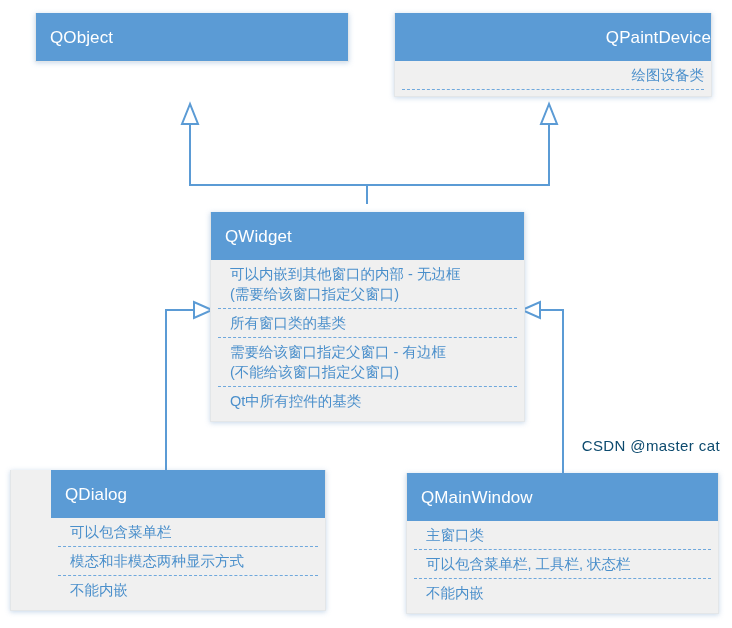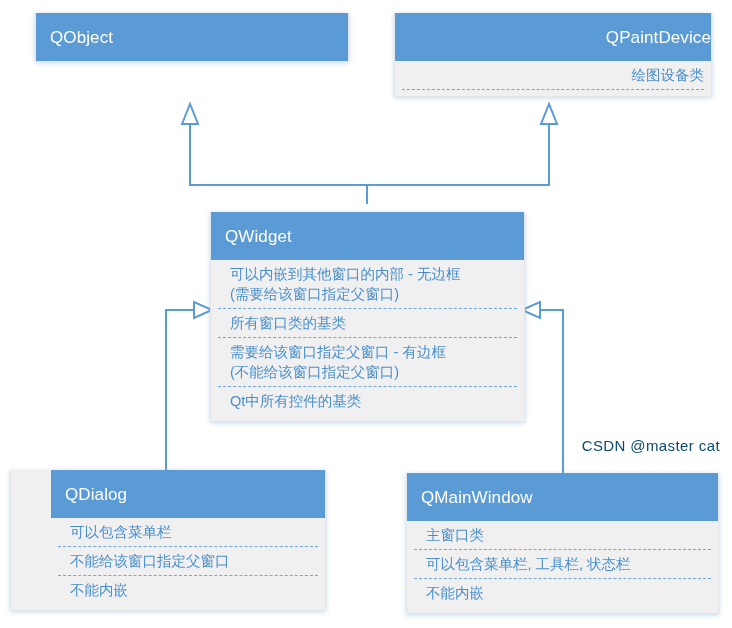--- a/index.html
+++ b/index.html
@@ -129,21 +129,21 @@
       <div class="uml-row">需要给该窗口指定父窗口 - 有边框
 (不能给该窗口指定父窗口)</div>
       <div class="uml-row">Qt中所有控件的基类</div>
     </div>
   </div>
 
   <div class="uml-box" id="box-qdialog">
     <div class="uml-header">QDialog</div>
     <div class="uml-body">
       <div class="uml-row">可以包含菜单栏</div>
-      <div class="uml-row">不能给该窗口指定父窗口</div>
+      <div class="uml-row">模态和非模态两种显示方式</div>
       <div class="uml-row">不能内嵌</div>
     </div>
   </div>
 
   <div class="uml-box" id="box-qmainwindow">
     <div class="uml-header">QMainWindow</div>
     <div class="uml-body">
       <div class="uml-row">主窗口类</div>
       <div class="uml-row">可以包含菜单栏, 工具栏, 状态栏</div>
       <div class="uml-row">不能内嵌</div>

